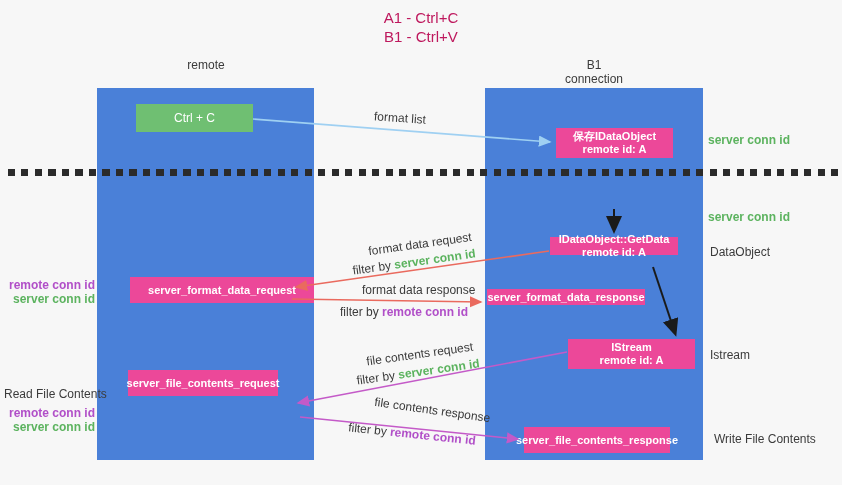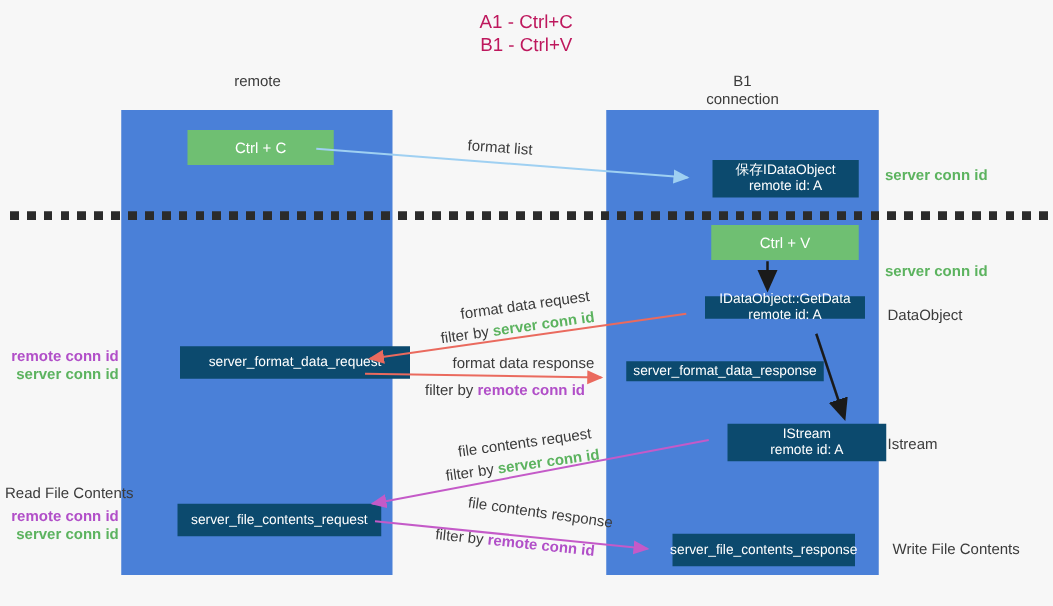--- a/index.html
+++ b/index.html
@@ -19,24 +19,24 @@
     position: absolute; text-align: center; color: #3b3b3b;
     font-size: 12px; line-height: 14px; width: 120px;
   }
   .col {
     position: absolute; top: 88px; height: 372px;
     background: #4a80d8;
   }
   .box {
     position: absolute; display: flex; flex-direction: column;
     align-items: center; justify-content: center;
-    color: #ffffff; text-align: center; margin-left: 14px;
+    color: #ffffff; text-align: center;
   }
   .box-green { background: #6fbf72; font-size: 12px; }
-  .box-orange { background: #0c4a6e; font-size: 11px; line-height: 13px; }
+  .box-orange { background: #ec4899; font-size: 11px; line-height: 13px; font-weight: bold; }
   .side-label { position: absolute; font-size: 12px; white-space: nowrap; }
   .dark  { color: #3b3b3b; }
   .green { color: #5cb35f; font-weight: bold; }
   .purple { color: #b14fc8; font-weight: bold; }
   .right-align { text-align: right; }
   .edge-label {
     position: absolute; font-size: 12px; color: #3b3b3b;
     white-space: nowrap; transform-origin: center;
   }
   .dashed-line {
@@ -64,43 +64,40 @@
   </div>
 
   <div class="col" style="left:97px; width:217px;"></div>
   <div class="col" style="left:485px; width:218px;"></div>
 
   <div class="dashed-line"></div>
 
   <div class="box box-green" style="left:136px; top:104px; width:117px; height:28px;">
     <div>Ctrl + C</div>
   </div>
-  <div class="box box-green" style="left:555px; top:180px; width:118px; height:28px;">
-    <div>Ctrl + V</div>
-  </div>
 
   <div class="box box-orange" style="left:556px; top:128px; width:117px; height:30px;">
     <div>保存IDataObject</div>
     <div>remote id: A</div>
   </div>
   <div class="box box-orange" style="left:550px; top:237px; width:128px; height:18px;">
     <div>IDataObject::GetData</div>
     <div>remote id: A</div>
   </div>
   <div class="box box-orange" style="left:130px; top:277px; width:184px; height:26px;">
     <div>server_format_data_request</div>
   </div>
   <div class="box box-orange" style="left:487px; top:289px; width:158px; height:16px;">
     <div>server_format_data_response</div>
   </div>
   <div class="box box-orange" style="left:568px; top:339px; width:127px; height:30px;">
     <div>IStream</div>
     <div>remote id: A</div>
   </div>
-  <div class="box box-orange" style="left:128px; top:403px; width:163px; height:26px;">
+  <div class="box box-orange" style="left:128px; top:370px; width:150px; height:26px;">
     <div>server_file_contents_request</div>
   </div>
   <div class="box box-orange" style="left:524px; top:427px; width:146px; height:26px;">
     <div>server_file_contents_response</div>
   </div>
 
   <div class="side-label green" style="left:708px; top:133px;">server conn id</div>
   <div class="side-label green" style="left:708px; top:210px;">server conn id</div>
   <div class="side-label dark" style="left:710px; top:245px;">DataObject</div>
   <div class="side-label dark" style="left:710px; top:348px;">Istream</div>

